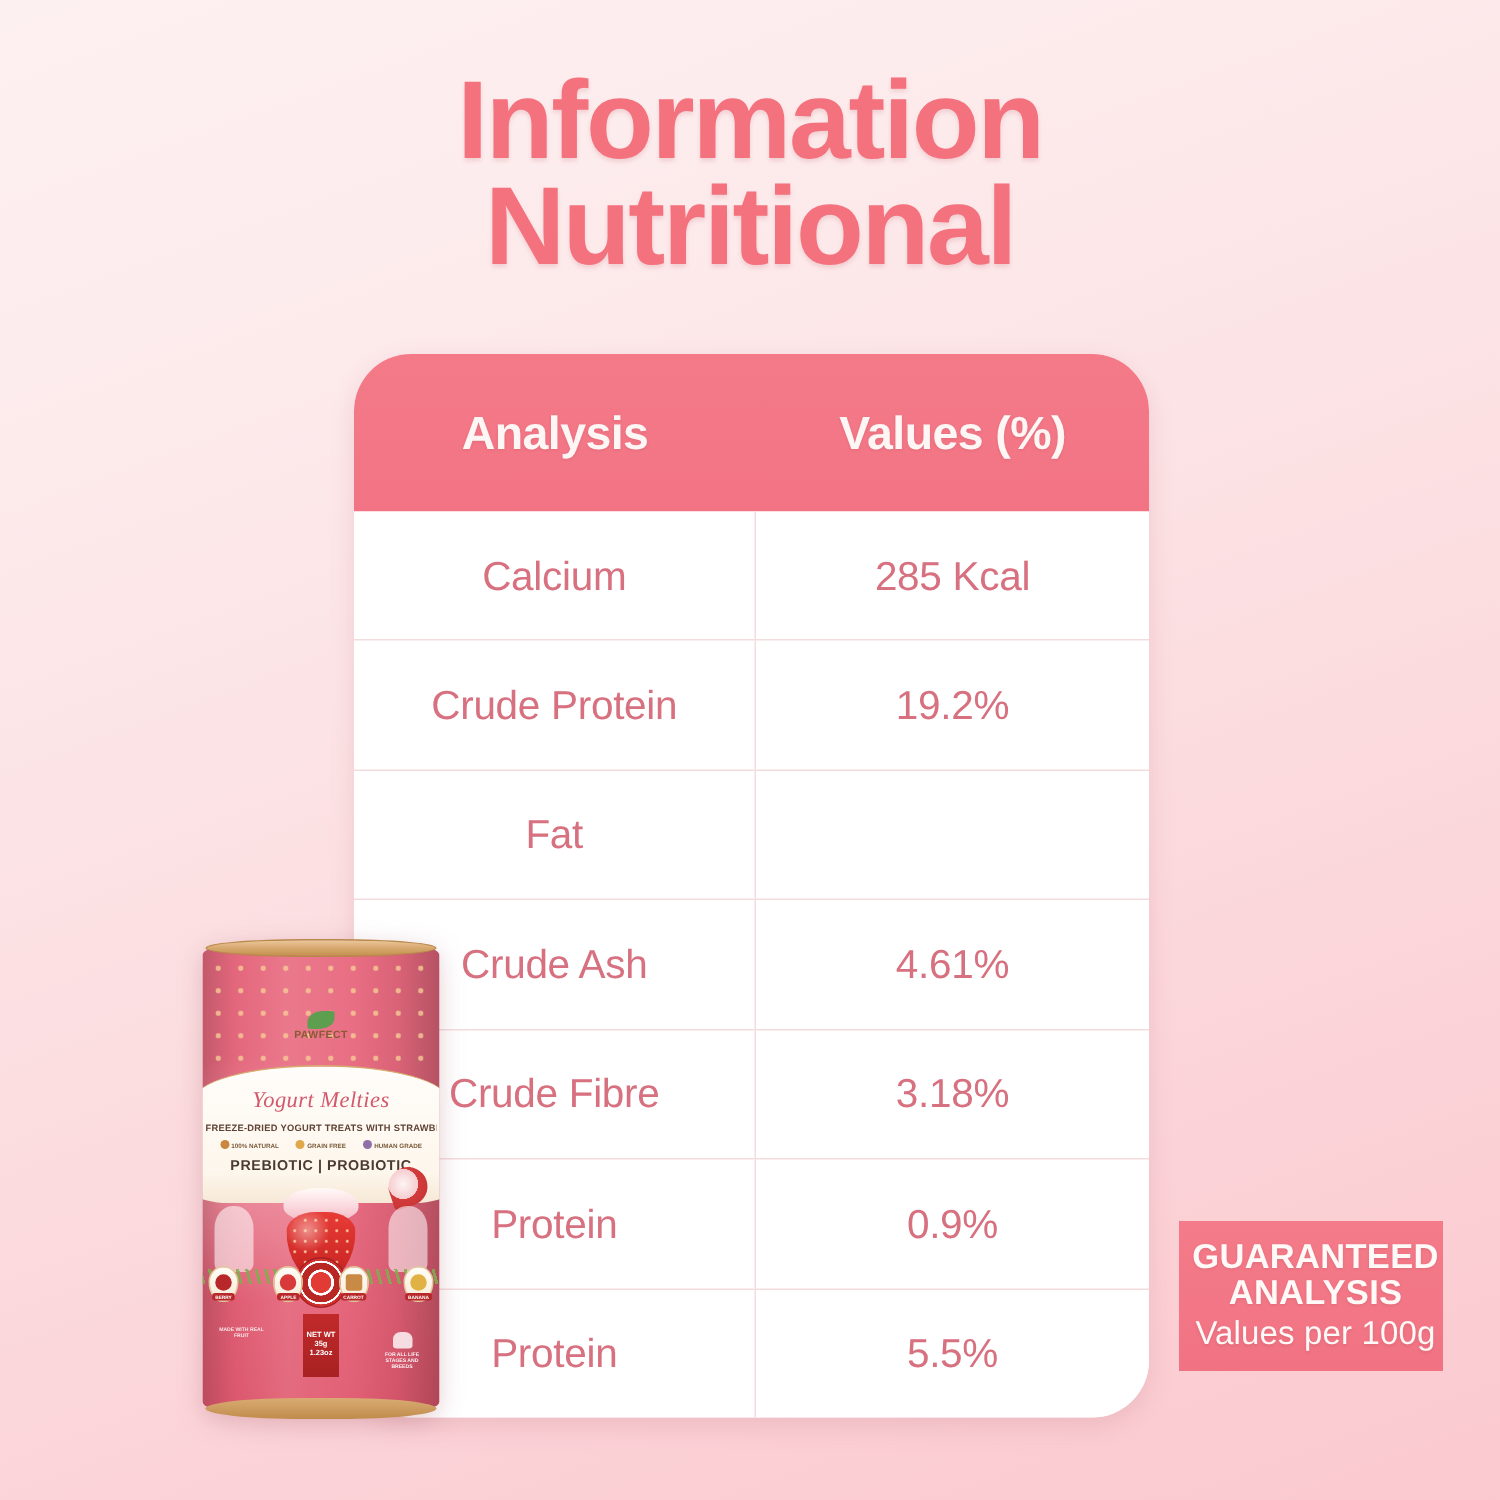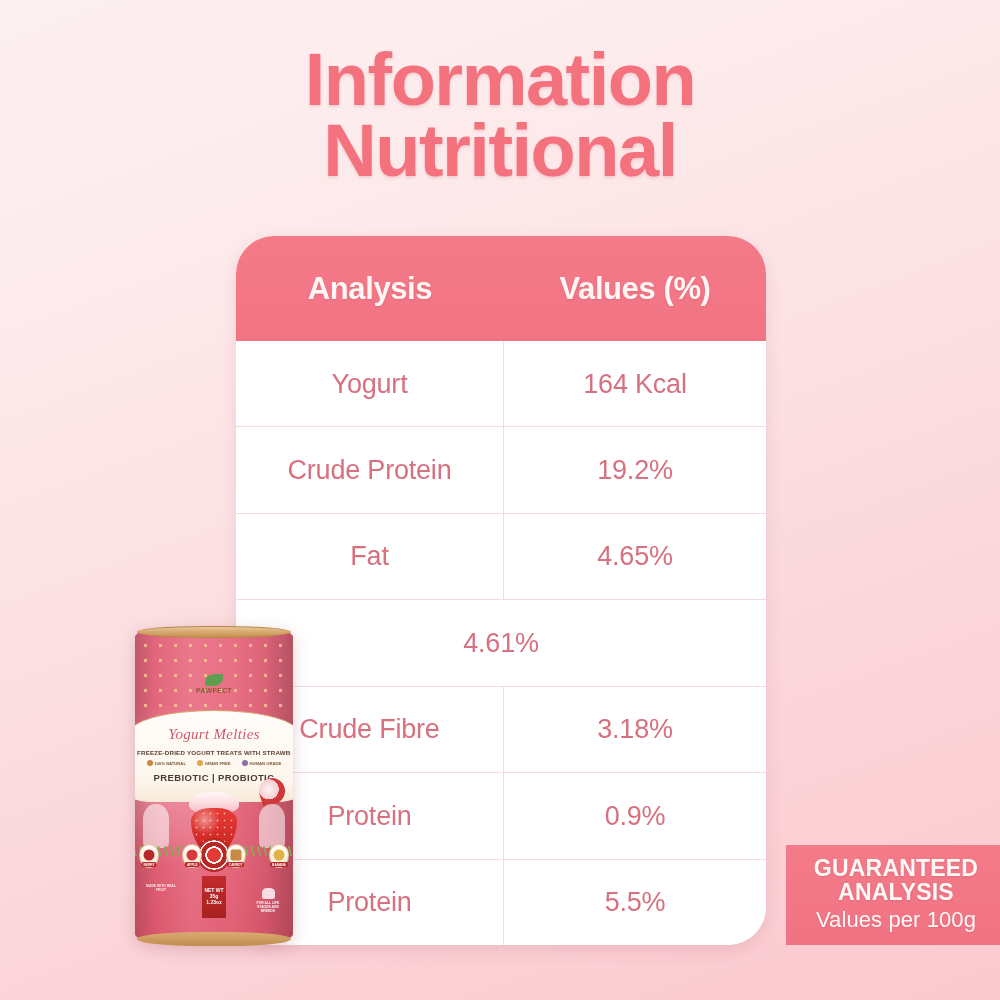--- a/index.html
+++ b/index.html
@@ -109,22 +109,22 @@
     align-self: stretch;
     display: flex;
     align-items: center;
     justify-content: center;
   }
 
   
   .badge {
     position: absolute;
     left: 786px;
-    top: 845px;
-    width: 214px;
+    top: 814px;
+    width: 176px;
     height: 100px;
     background: #f4788a;
     background: linear-gradient(180deg,#f47b89 0%,#f17383 100%);
     color: #fffaf8;
     display: flex;
     flex-direction: column;
     align-items: center;
     justify-content: center;
     text-align: center;
     padding-left: 6px;
@@ -441,35 +441,35 @@
 <div class="table-card">
 
   <div class="table-head">
     <div class="th col-a">Analysis</div>
     <div class="th col-b">Values (%)</div>
   </div>
 
   <div class="table-body">
 
     <div class="row">
-      <div class="cell col-a">Yogurt</div>
-      <div class="cell col-b">164 Kcal</div>
+      <div class="cell col-a">Calcium</div>
+      <div class="cell col-b">285 Kcal</div>
     </div>
 
     <div class="row">
       <div class="cell col-a">Crude Protein</div>
       <div class="cell col-b">19.2%</div>
     </div>
 
     <div class="row">
       <div class="cell col-a">Fat</div>
-      <div class="cell col-b">4.65%</div>
-    </div>
-
-    <div class="row">
+    </div>
+
+    <div class="row">
+      <div class="cell col-a">Crude Ash</div>
       <div class="cell col-b">4.61%</div>
     </div>
 
     <div class="row">
       <div class="cell col-a">Crude Fibre</div>
       <div class="cell col-b">3.18%</div>
     </div>
 
     <div class="row">
       <div class="cell col-a">Protein</div>

